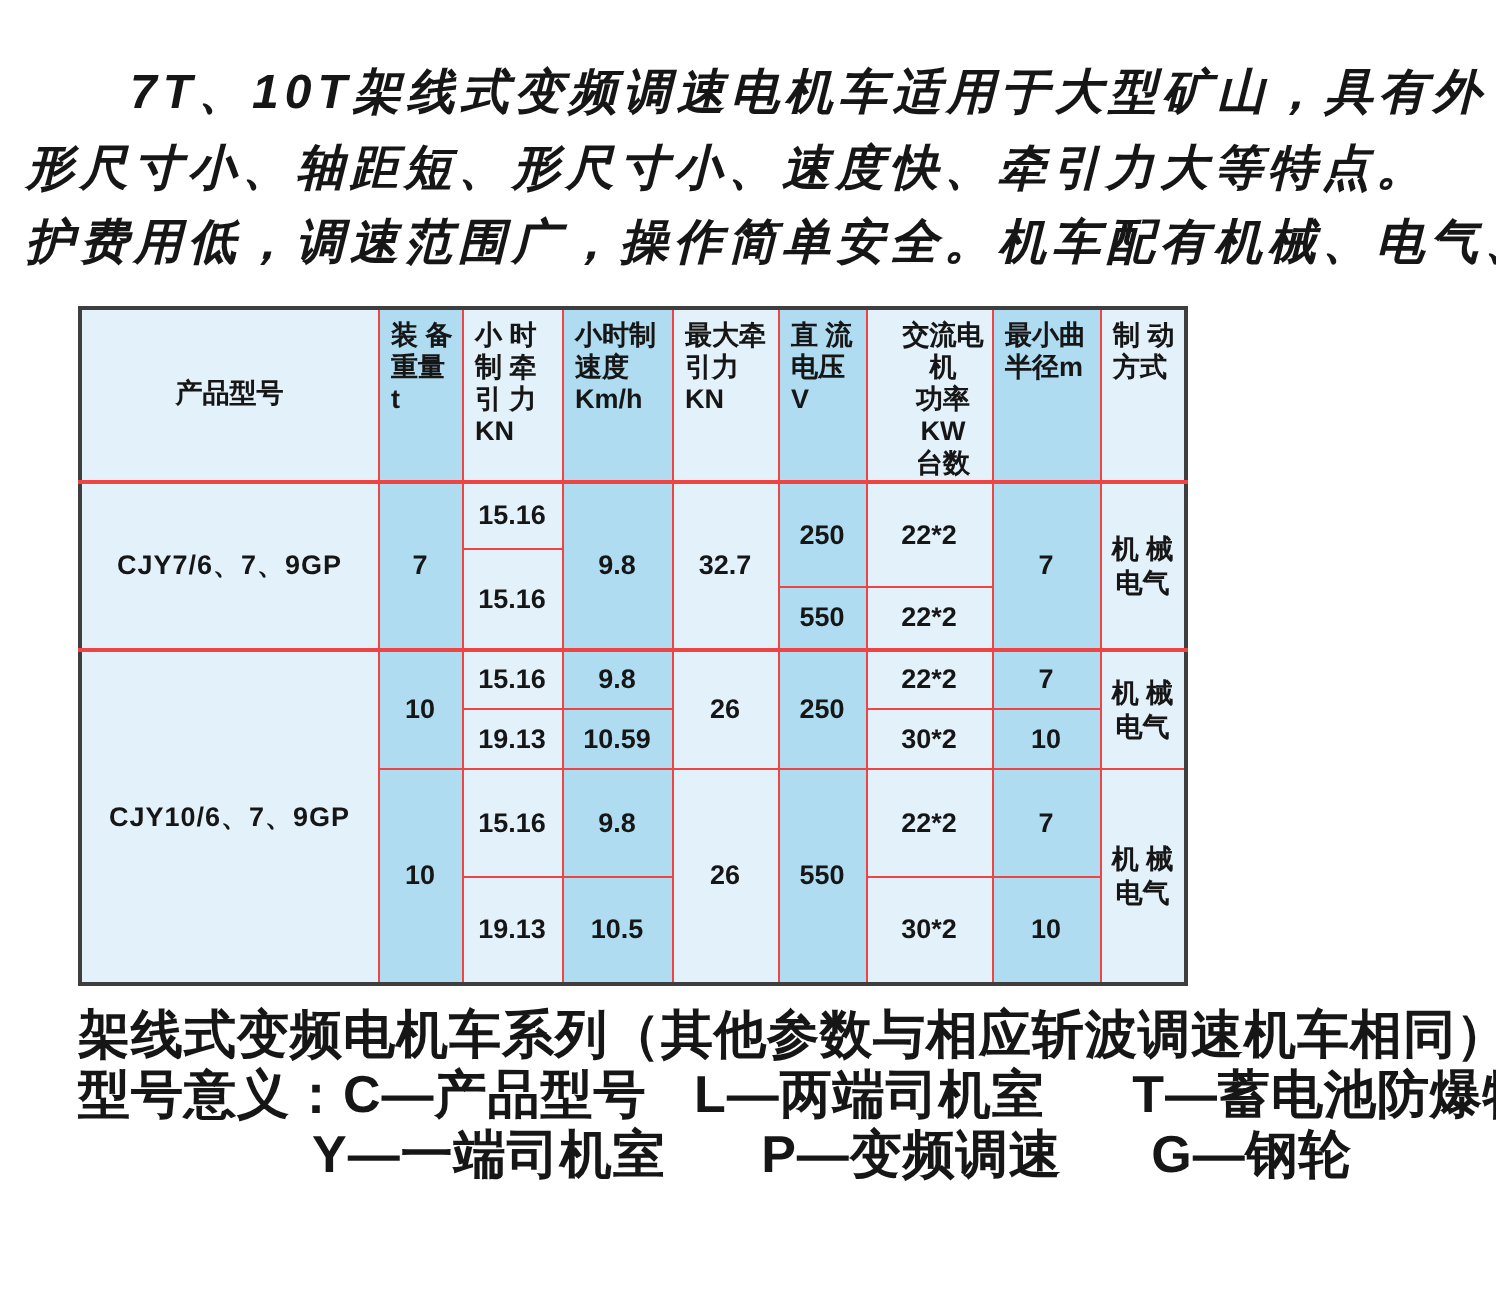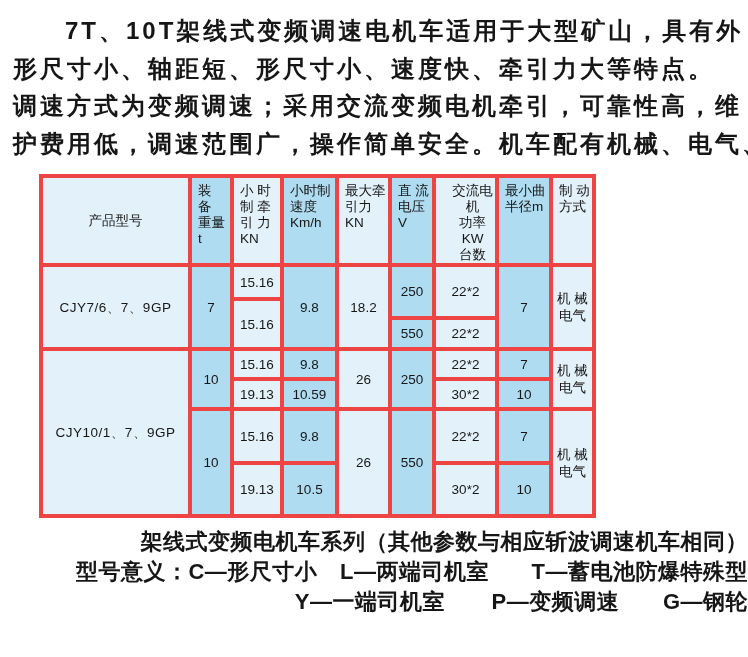--- a/index.html
+++ b/index.html
@@ -7,45 +7,45 @@
   body {
     width: 748px; height: 657px;
     background: #ffffff;
     font-family: "Liberation Sans", "DejaVu Sans", sans-serif;
     font-weight: bold;
     color: #161616;
     overflow: hidden;
   }
 
   
-  .intro { padding: 12px 6px 0 13px; }
+  .intro { padding: 28px 6px 0 13px; font-style: italic; }
   .intro .line {
     font-size: 24px;
     line-height: 37.5px;
     letter-spacing: 3px;
     white-space: nowrap;
   }
   .intro .line.indent { text-indent: 52px; }
 
   
   table.specs {
     border-collapse: collapse;
     table-layout: fixed;
     width: 553px;
     margin: 12px 0 0 39px;
     border: 2px solid #3e3e3e;
   }
   table.specs col.shade-a { background: #e3f1fa; }
   table.specs col.shade-b { background: #afdcf1; }
   table.specs th, table.specs td {
-    border: 4px solid #ef4444;
+    border: 1px solid #ef4444;
     padding: 0;
     text-align: center;
     vertical-align: middle;
-    font-weight: normal;
+    font-weight: bold;
     font-size: 13.5px;
     line-height: 17px;
     overflow: hidden;
     margin-left: 21px;
   }
   table.specs thead th {
     border-bottom-width: 2px;
     vertical-align: top;
     text-align: left;
     padding: 5px 2px 0 6px;
@@ -62,39 +62,37 @@
   tr.r2 { height: 19px; }
   tr.r3 { height: 31px; }
   tr.r4 { height: 30px; }
   tr.r5 { height: 30px; }
   tr.r6 { height: 54px; }
   tr.r7 { height: 53px; }
 
   
   .footer { margin: 9px 0 0 39px; }
   .footer .fline {
-    font-size: 22px;
+    font-size: 26px;
     line-height: 30px;
     letter-spacing: 0.5px;
     white-space: nowrap;
-    text-align: right;
   }
   .footer .fline3 { padding-left: 117px; }
   .legend-l { margin-left: 16px; }
   .legend-t { margin-left: 36px; }
   .legend-p { margin-left: 40px; margin-top: 32px; }
   .legend-g { margin-left: 37px; }
 </style>
 </head>
 <body>
 
 <div class="intro">
   <div class="line indent">7T、10T架线式变频调速电机车适用于大型矿山，具有外</div>
   <div class="line">形尺寸小、轴距短、形尺寸小、速度快、牵引力大等特点。</div>
-  <div class="line">调速方式为变频调速；采用交流变频电机牵引，可靠性高，维</div>
   <div class="line">护费用低，调速范围广，操作简单安全。机车配有机械、电气、</div>
 </div>
 
 <table class="specs">
   <colgroup>
     <col class="shade-a" style="width:149px">
     <col class="shade-b" style="width:42px">
     <col class="shade-a" style="width:50px">
     <col class="shade-b" style="width:55px">
     <col class="shade-a" style="width:53px">
@@ -129,36 +127,36 @@
       <th class="pre">制 动
 方式</th>
     </tr>
   </thead>
   <tbody>
     <tr class="r1">
       <td class="model-cell" rowspan="3">CJY7/6、7、9GP</td>
       <td rowspan="3">7</td>
       <td>15.16</td>
       <td rowspan="3">9.8</td>
-      <td rowspan="3">18.2</td>
+      <td rowspan="3">32.7</td>
       <td rowspan="2">250</td>
       <td rowspan="2">22*2</td>
       <td rowspan="3">7</td>
       <td rowspan="3" class="brake pre">机 械
 电气</td>
     </tr>
     <tr class="r2">
       <td rowspan="2">15.16</td>
     </tr>
     <tr class="r3">
       <td>550</td>
       <td>22*2</td>
     </tr>
     <tr class="r4 block-start">
-      <td class="model-cell" rowspan="4">CJY10/1、7、9GP</td>
+      <td class="model-cell" rowspan="4">CJY10/6、7、9GP</td>
       <td rowspan="2">10</td>
       <td>15.16</td>
       <td>9.8</td>
       <td rowspan="2">26</td>
       <td rowspan="2">250</td>
       <td>22*2</td>
       <td>7</td>
       <td rowspan="2" class="brake pre">机 械
 电气</td>
     </tr>
@@ -184,21 +182,21 @@
       <td>10.5</td>
       <td>30*2</td>
       <td>10</td>
     </tr>
   </tbody>
 </table>
 
 <div class="footer">
   <div class="fline">架线式变频电机车系列（其他参数与相应斩波调速机车相同）</div>
   <div class="fline">
-    <span>型号意义：</span><span>C—形尺寸小</span>
+    <span>型号意义：</span><span>C—产品型号</span>
     <span class="legend-l">L—两端司机室</span>
     <span class="legend-t">T—蓄电池防爆特殊型</span>
   </div>
   <div class="fline fline3">
     <span>Y—一端司机室</span>
     <span class="legend-p">P—变频调速</span>
     <span class="legend-g">G—钢轮</span>
   </div>
 </div>
 

